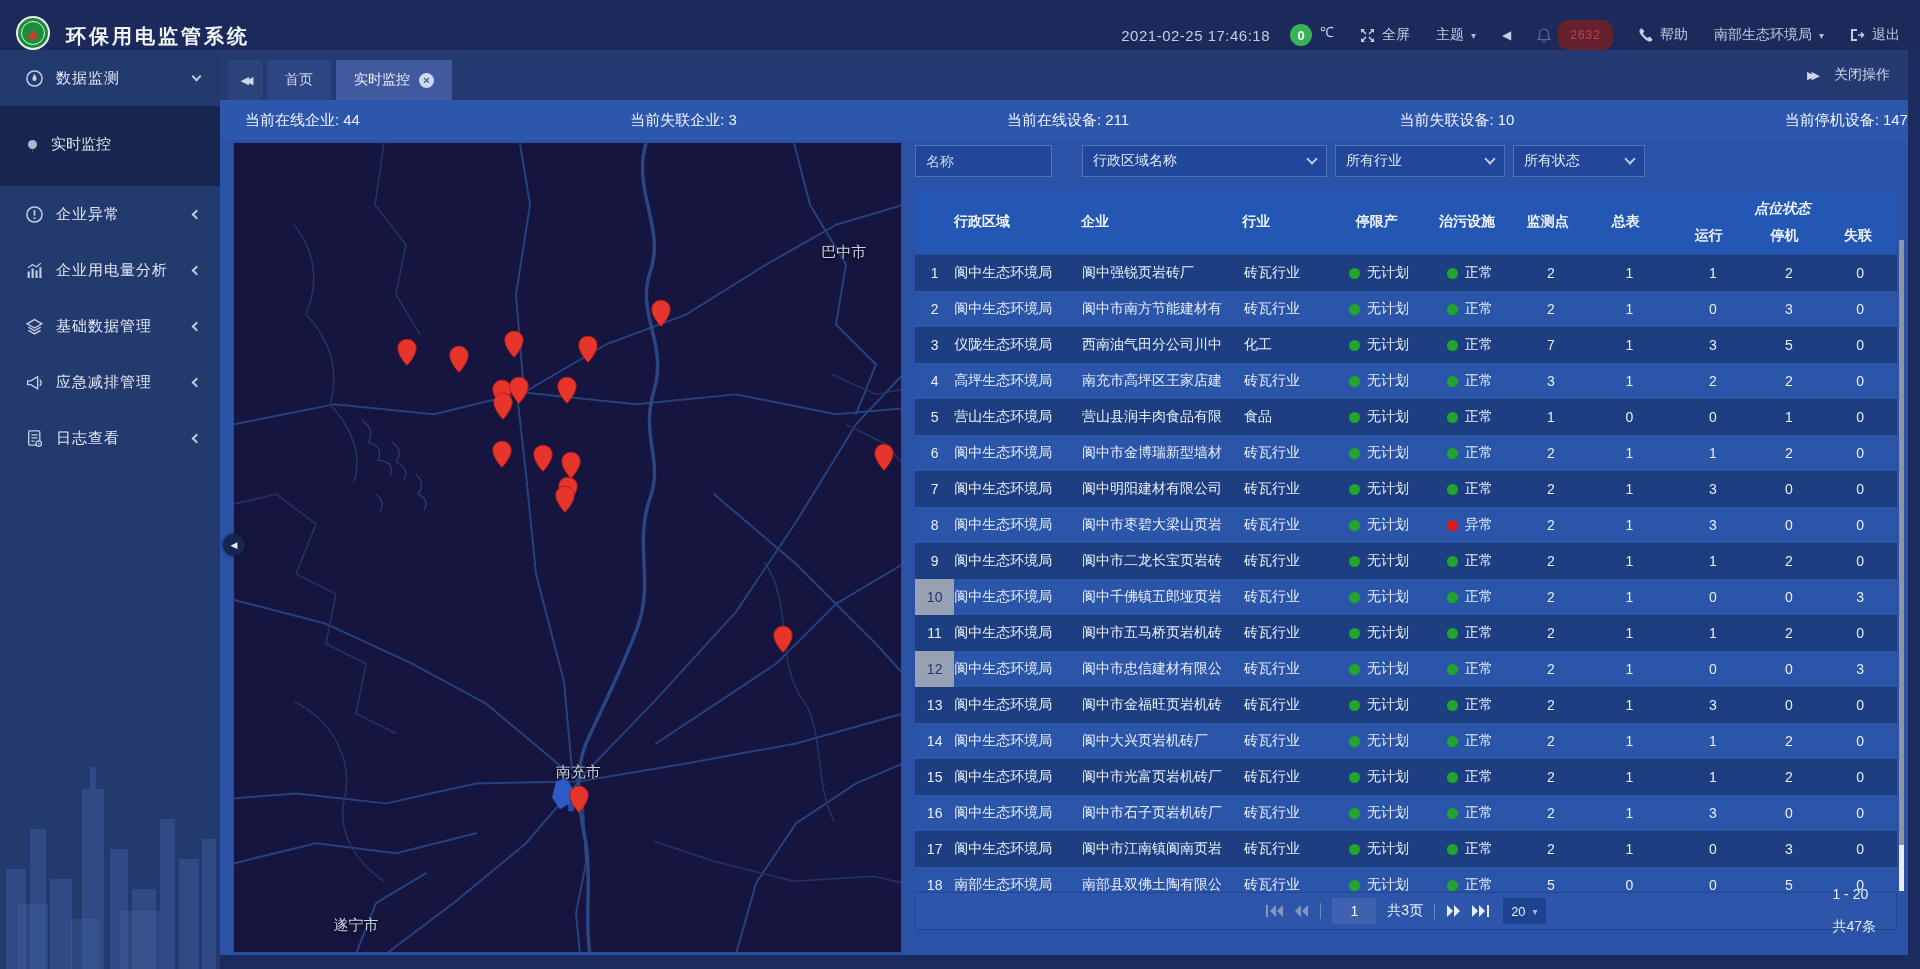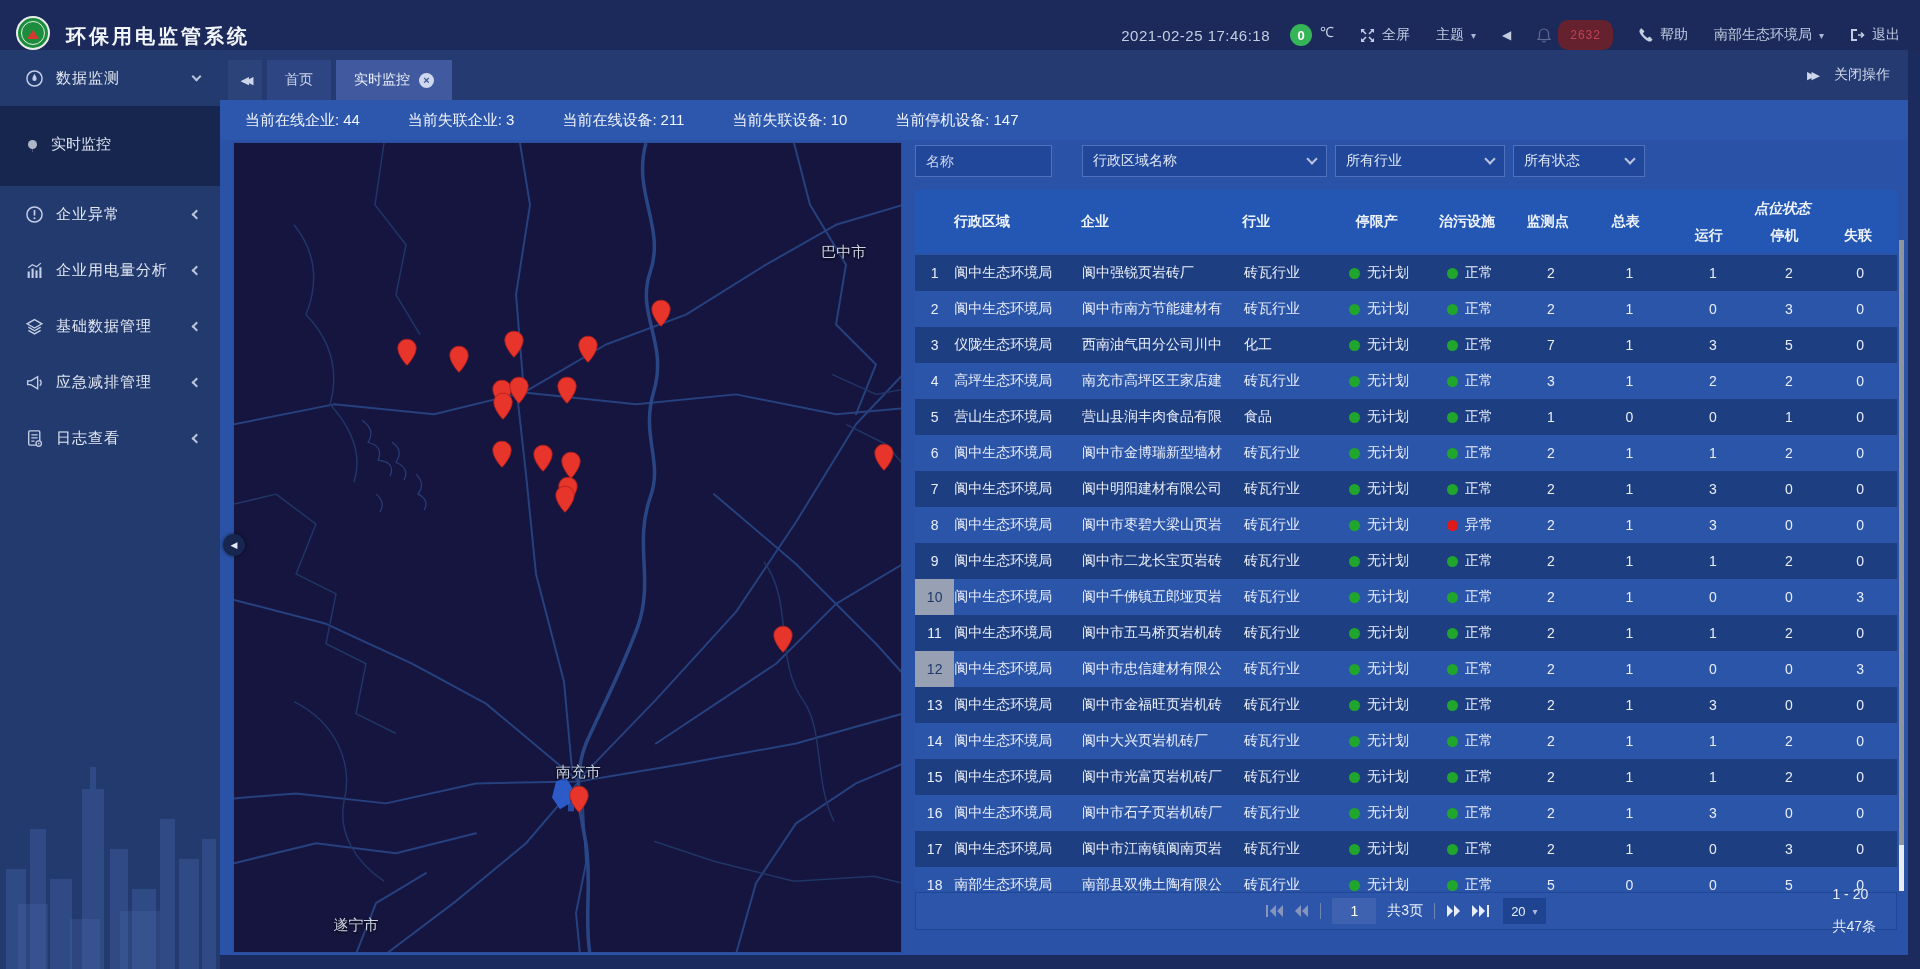--- a/index.html
+++ b/index.html
@@ -87,21 +87,21 @@
   .tab-close {
     width: 15px; height: 15px; border-radius: 50%; background: #cfd8ec; color: #3a539b;
     font-size: 11px; line-height: 15px; text-align: center; font-weight: bold;
   }
   .tabbar-right { position: absolute; right: 18px; top: 0; height: 50px; display: flex; align-items: center; gap: 18px; color: #cdd6ea; font-size: 14px; }
   .dbl-arrow { letter-spacing: -4px; font-size: 11px; }
   
   .statusbar {
     position: absolute; top: 50px; left: 0; right: 0; height: 40px;
     background: #2d57ac; display: flex; align-items: center; gap: 48px;
-    padding-left: 25px; font-size: 15px; color: #f0f4fc;
+    padding-left: 25px; font-size: 15px; color: #f0f4fc; justify-content: space-between;
   }
   .status-item { white-space: nowrap; }
   .s-value { margin-left: 4px; }
   
   .content { position: absolute; top: 90px; left: 0; right: 0; height: 815px; background: #2a52a6; }
   
   .map {
     position: absolute; left: 13px; top: 2px; width: 669px; height: 811px;
     background: #15153f; border: 1px solid #2c4d99; overflow: visible;
   }

